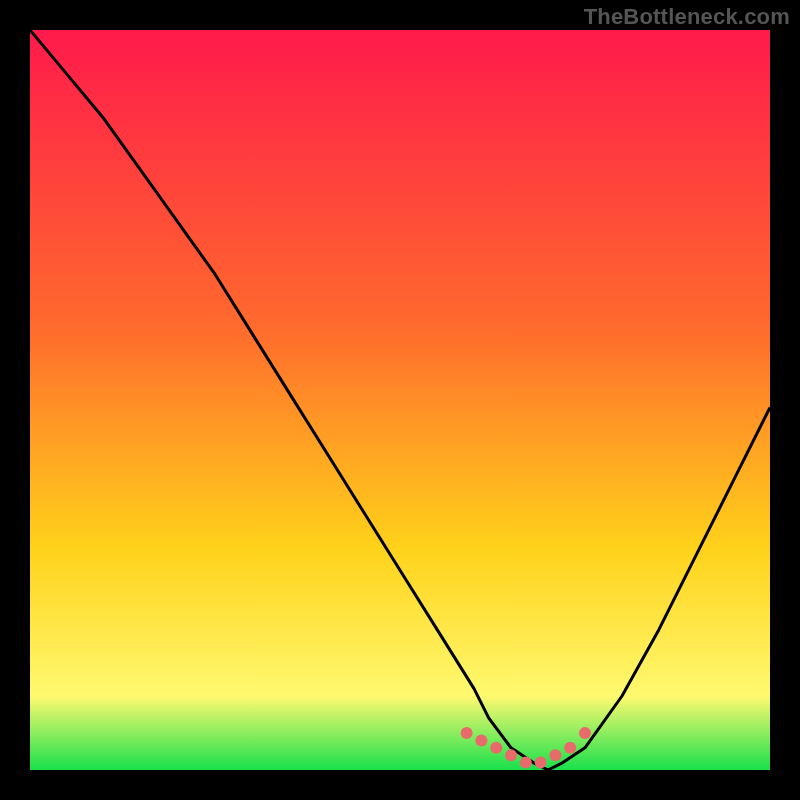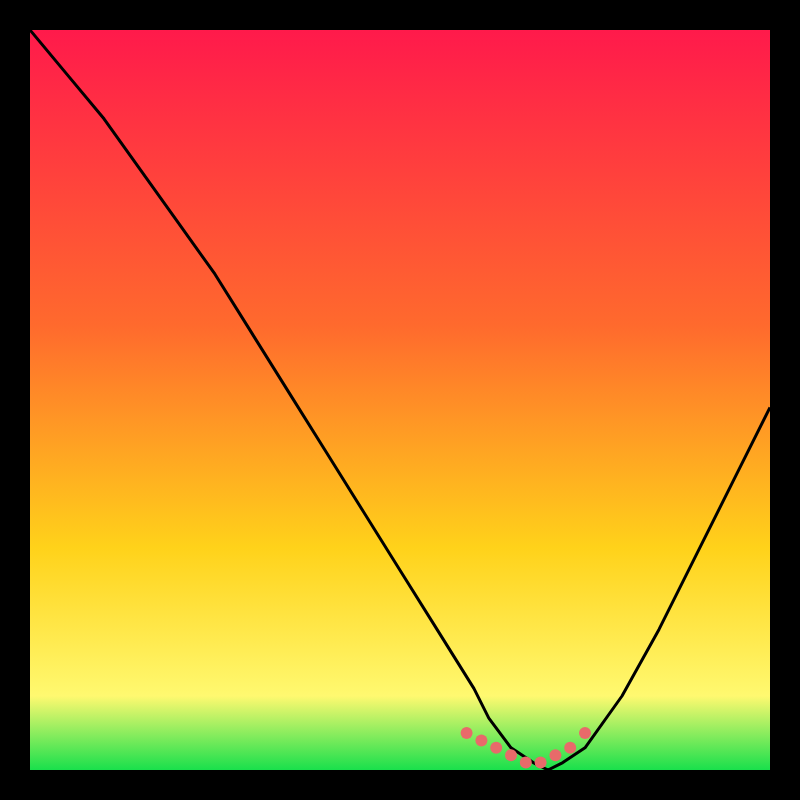--- a/index.html
+++ b/index.html
@@ -5,20 +5,21 @@
   html,body{margin:0;padding:0;width:800px;height:800px;background:#000;overflow:hidden;font-family:Arial,Helvetica,sans-serif}
   .frame{position:absolute;left:0;top:0;width:800px;height:800px;background:#000}
   .plot{position:absolute;left:30px;top:30px;width:740px;height:740px;overflow:hidden}
   .watermark{position:absolute;top:4px;right:10px;font-size:22px;font-weight:600;color:#555;letter-spacing:.2px}
   svg{display:block}
 </style>
 </head>
 <body>
 
 <div class="frame">
+  <div class="watermark">TheBottleneck.com</div>
   <div class="plot">
     <svg id="chart-svg" width="740" height="740" viewBox="0 0 740 740">
         <defs>
           <linearGradient id="bg-grad" x1="0" y1="0" x2="0" y2="1">
             <stop offset="0%" stop-color="#ff1a4b"></stop>
             <stop offset="40%" stop-color="#ff6a2d"></stop>
             <stop offset="70%" stop-color="#ffd21a"></stop>
             <stop offset="90%" stop-color="#fff970"></stop>
             <stop offset="100%" stop-color="#19e04c"></stop>
           </linearGradient>

